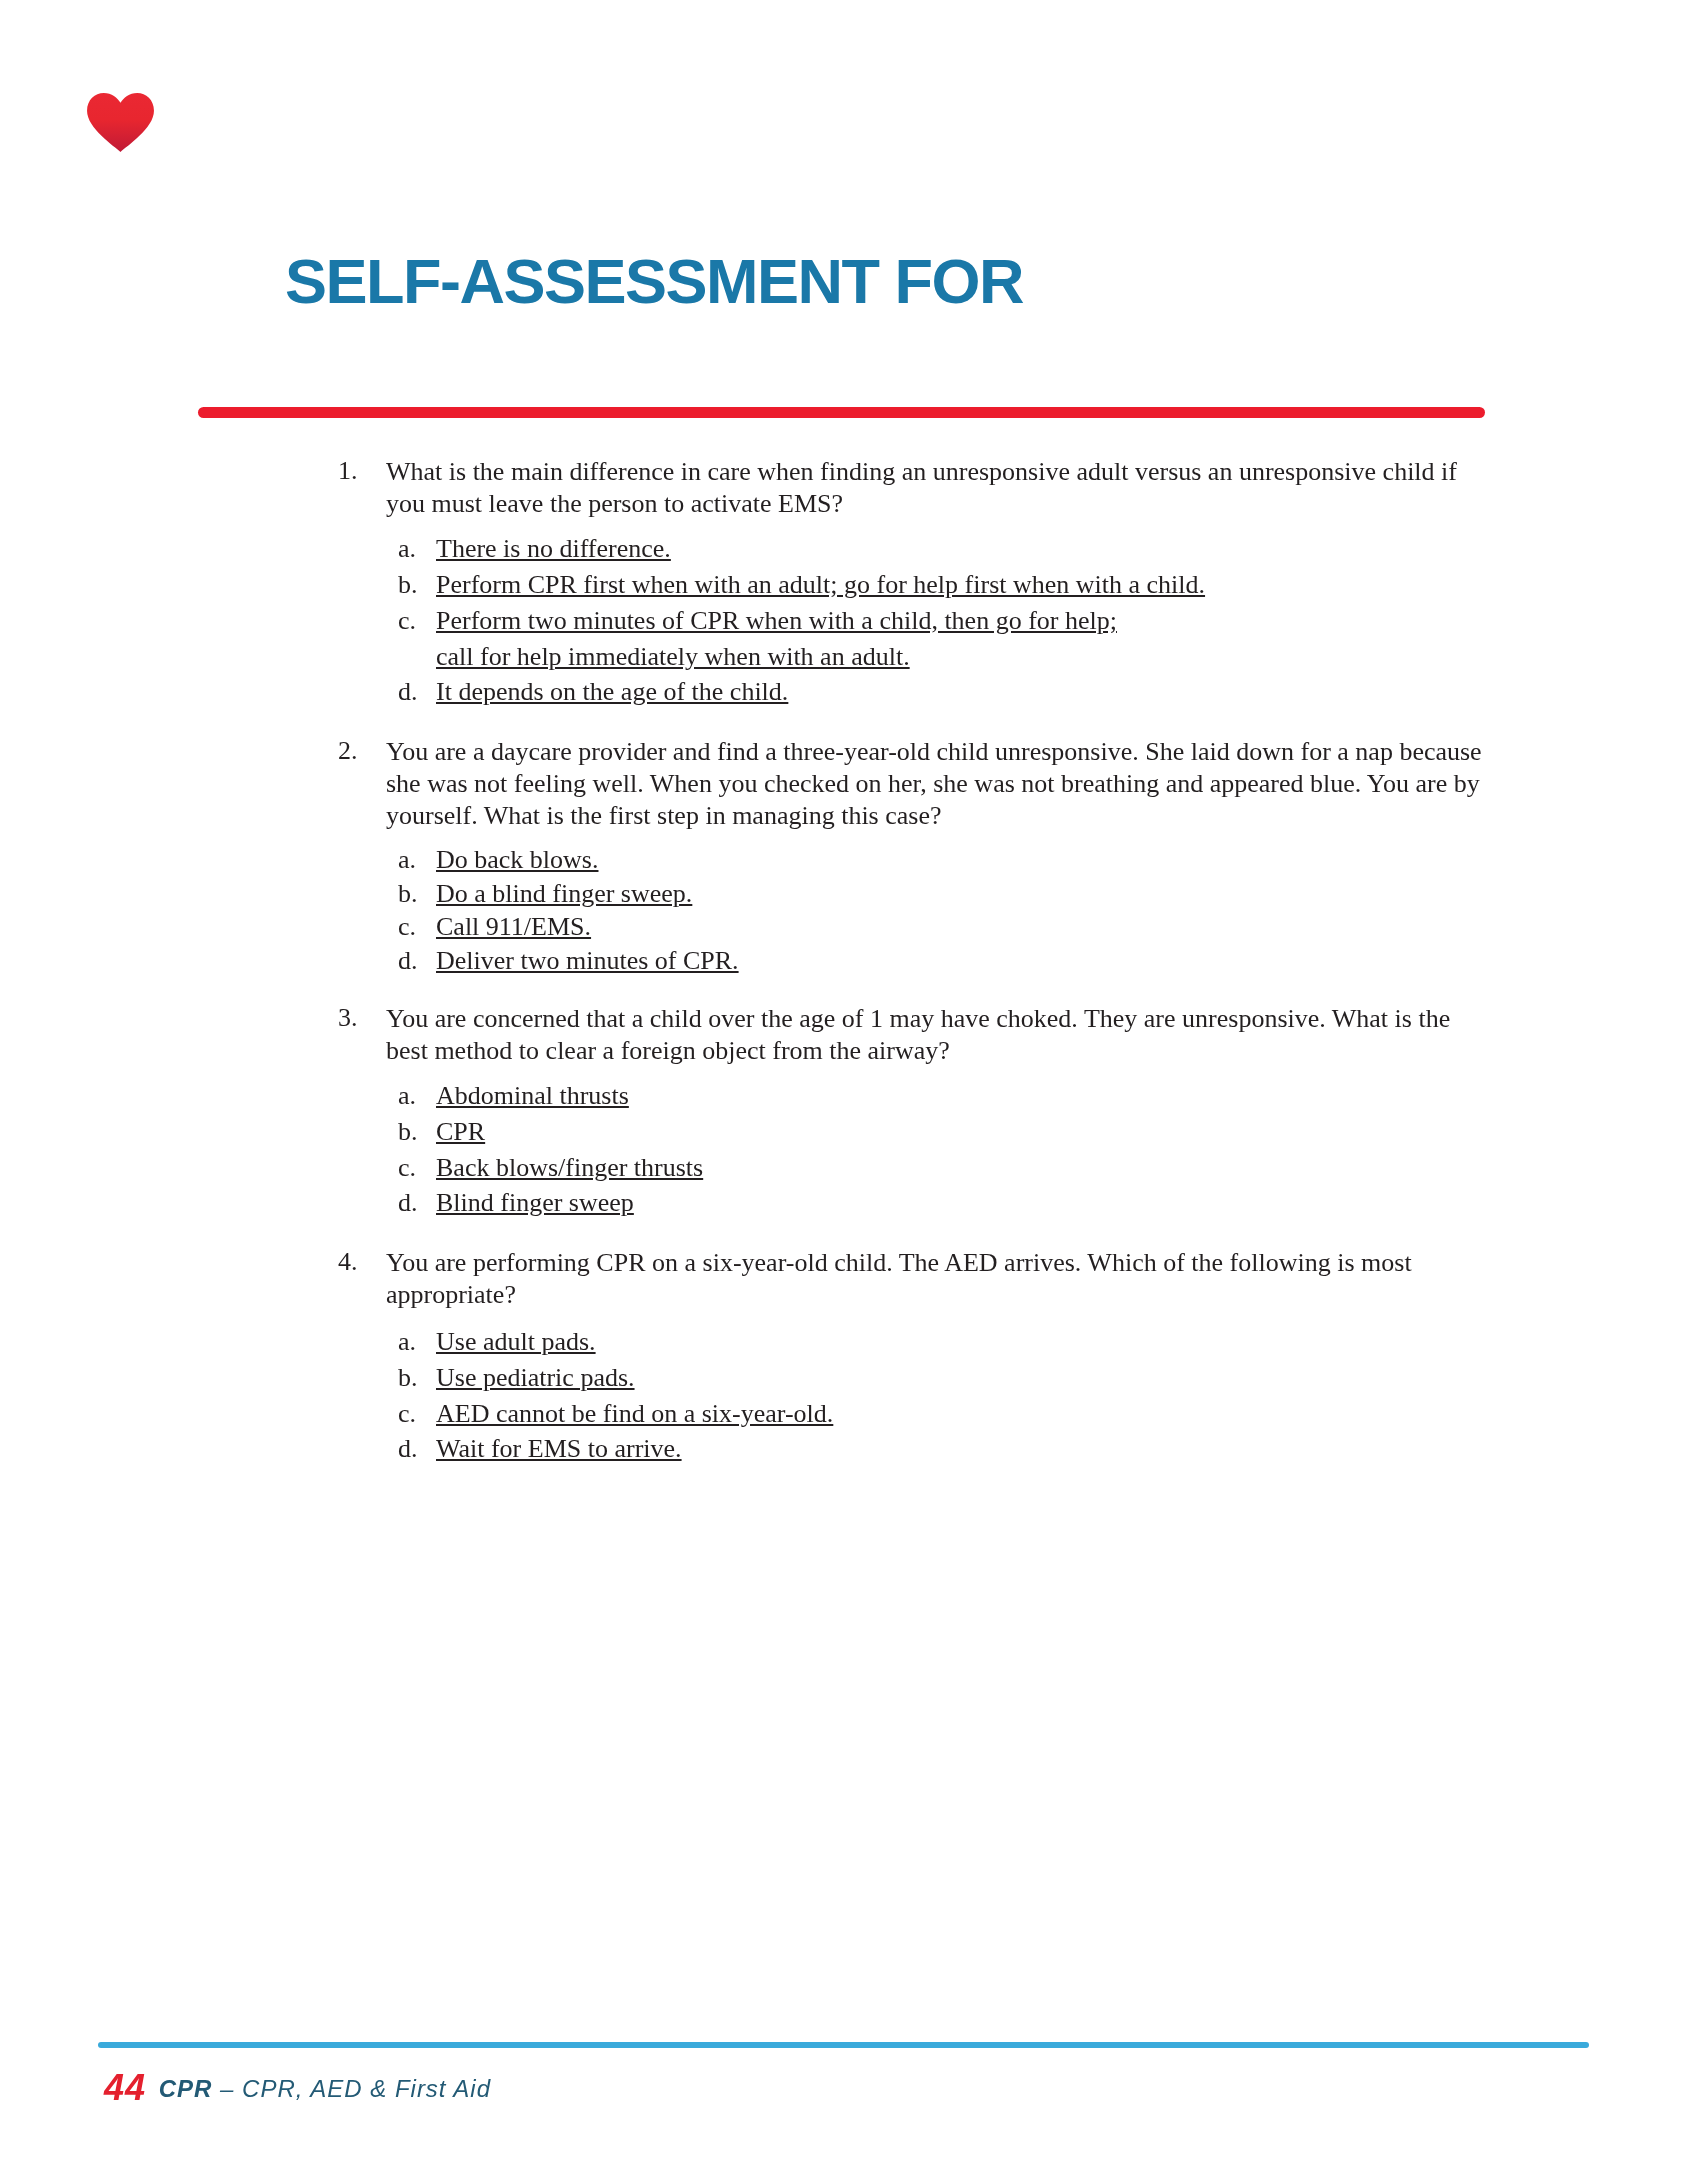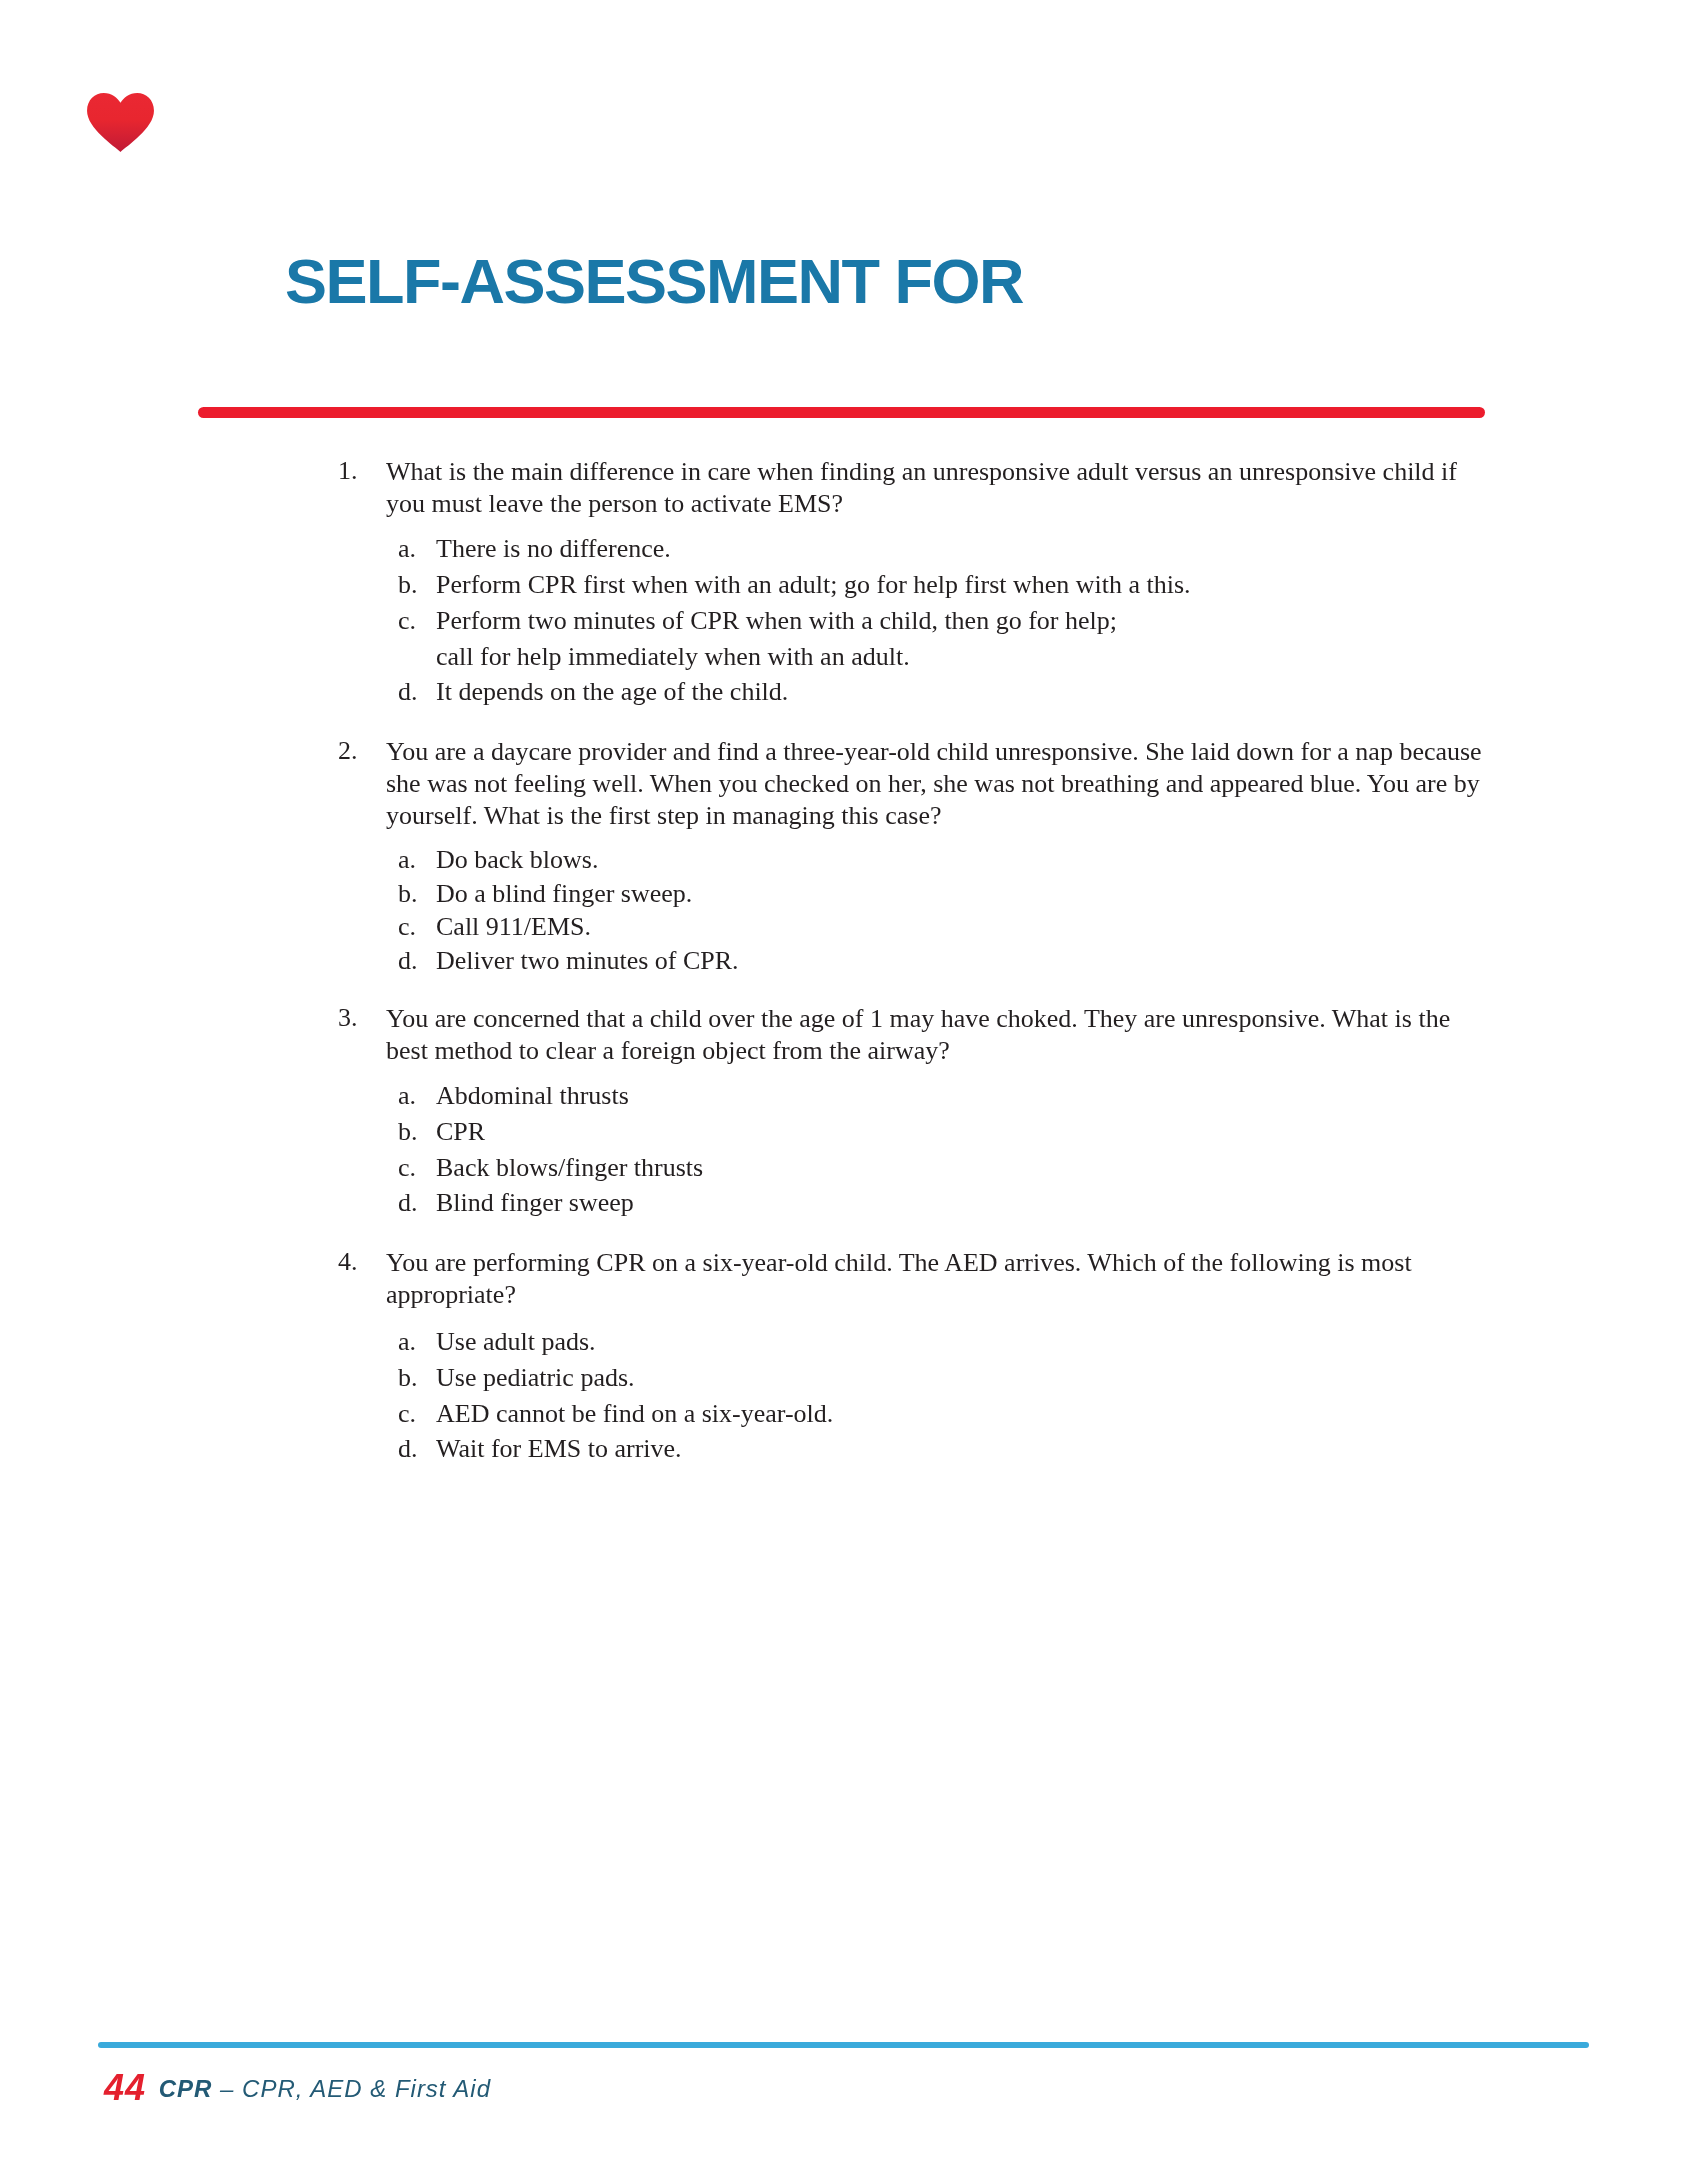--- a/index.html
+++ b/index.html
@@ -11,21 +11,21 @@
   .title span { display:block;text-align:right; }
   .redrule { position:absolute; left:198px; top:407px; width:1287px; height:11px;
     background:#ec1c2d; border-radius:6px; }
   .questions { position:absolute; left:0; top:0; width:1683px; }
   .q { position:absolute; left:338px; width:1148px;
     font-family:"Liberation Serif", serif; color:#231f20; font-size:26px; }
   .q-num { position:absolute; left:0; top:0; }
   .q-text { position:absolute; left:48px; top:0; width:1101px; line-height:32px; }
   .opt { position:absolute; left:60px; width:1040px; line-height:36px; }
   .opt-letter { position:absolute; left:0; top:0; }
-  .opt-text { position:absolute; left:38px; top:0; width:990px; }
+  .opt-text { position:absolute; left:38px; top:0; width:990px;text-decoration:underline; }
   .bluerule { position:absolute; left:98px; top:2042px; width:1491px; height:6px;
     background:#3aaadb; border-radius:3px; }
   .footer { position:absolute; left:104px; top:2067px; white-space:nowrap;
     font-family:"Liberation Sans", sans-serif; color:#235a75; font-size:24px;font-style:italic; }
   .footer .pg { color:#e4202e; font-weight:700; font-size:36px; letter-spacing:1px; vertical-align:-3px; }
   .footer .brand { font-weight:700; margin-left:6px; letter-spacing:1px; }
   .footer .sub { letter-spacing:1px; }
 </style>
 </head>
 <body>
@@ -51,21 +51,21 @@
 
   <div class="q" style="top:456px">
     <span class="q-num">1.</span>
     <div class="q-text">What is the main difference in care when finding an unresponsive adult versus an unresponsive child if you must leave the person to activate EMS?</div>
     <div class="opt" style="top:75px">
       <span class="opt-letter">a.</span>
       <span class="opt-text">There is no difference.</span>
     </div>
     <div class="opt" style="top:111px">
       <span class="opt-letter">b.</span>
-      <span class="opt-text">Perform CPR first when with an adult; go for help first when with a this.</span>
+      <span class="opt-text">Perform CPR first when with an adult; go for help first when with a child.</span>
     </div>
     <div class="opt" style="top:147px">
       <span class="opt-letter">c.</span>
       <span class="opt-text" style="width:693px">Perform two minutes of CPR when with a child, then go for help; call for help immediately when with an adult.</span>
     </div>
     <div class="opt" style="top:218px">
       <span class="opt-letter">d.</span>
       <span class="opt-text">It depends on the age of the child.</span>
     </div>
   </div>

